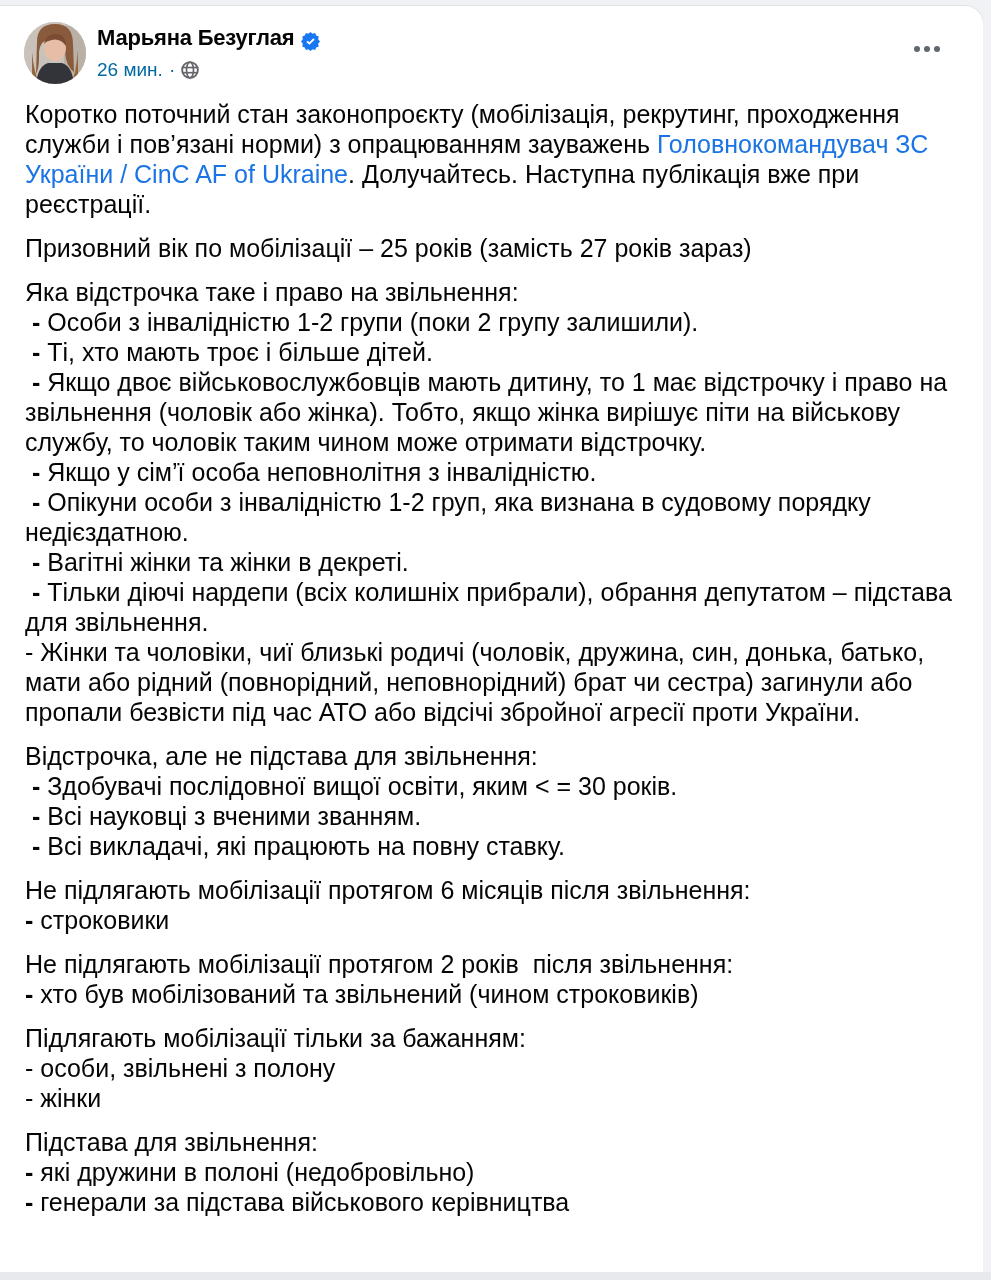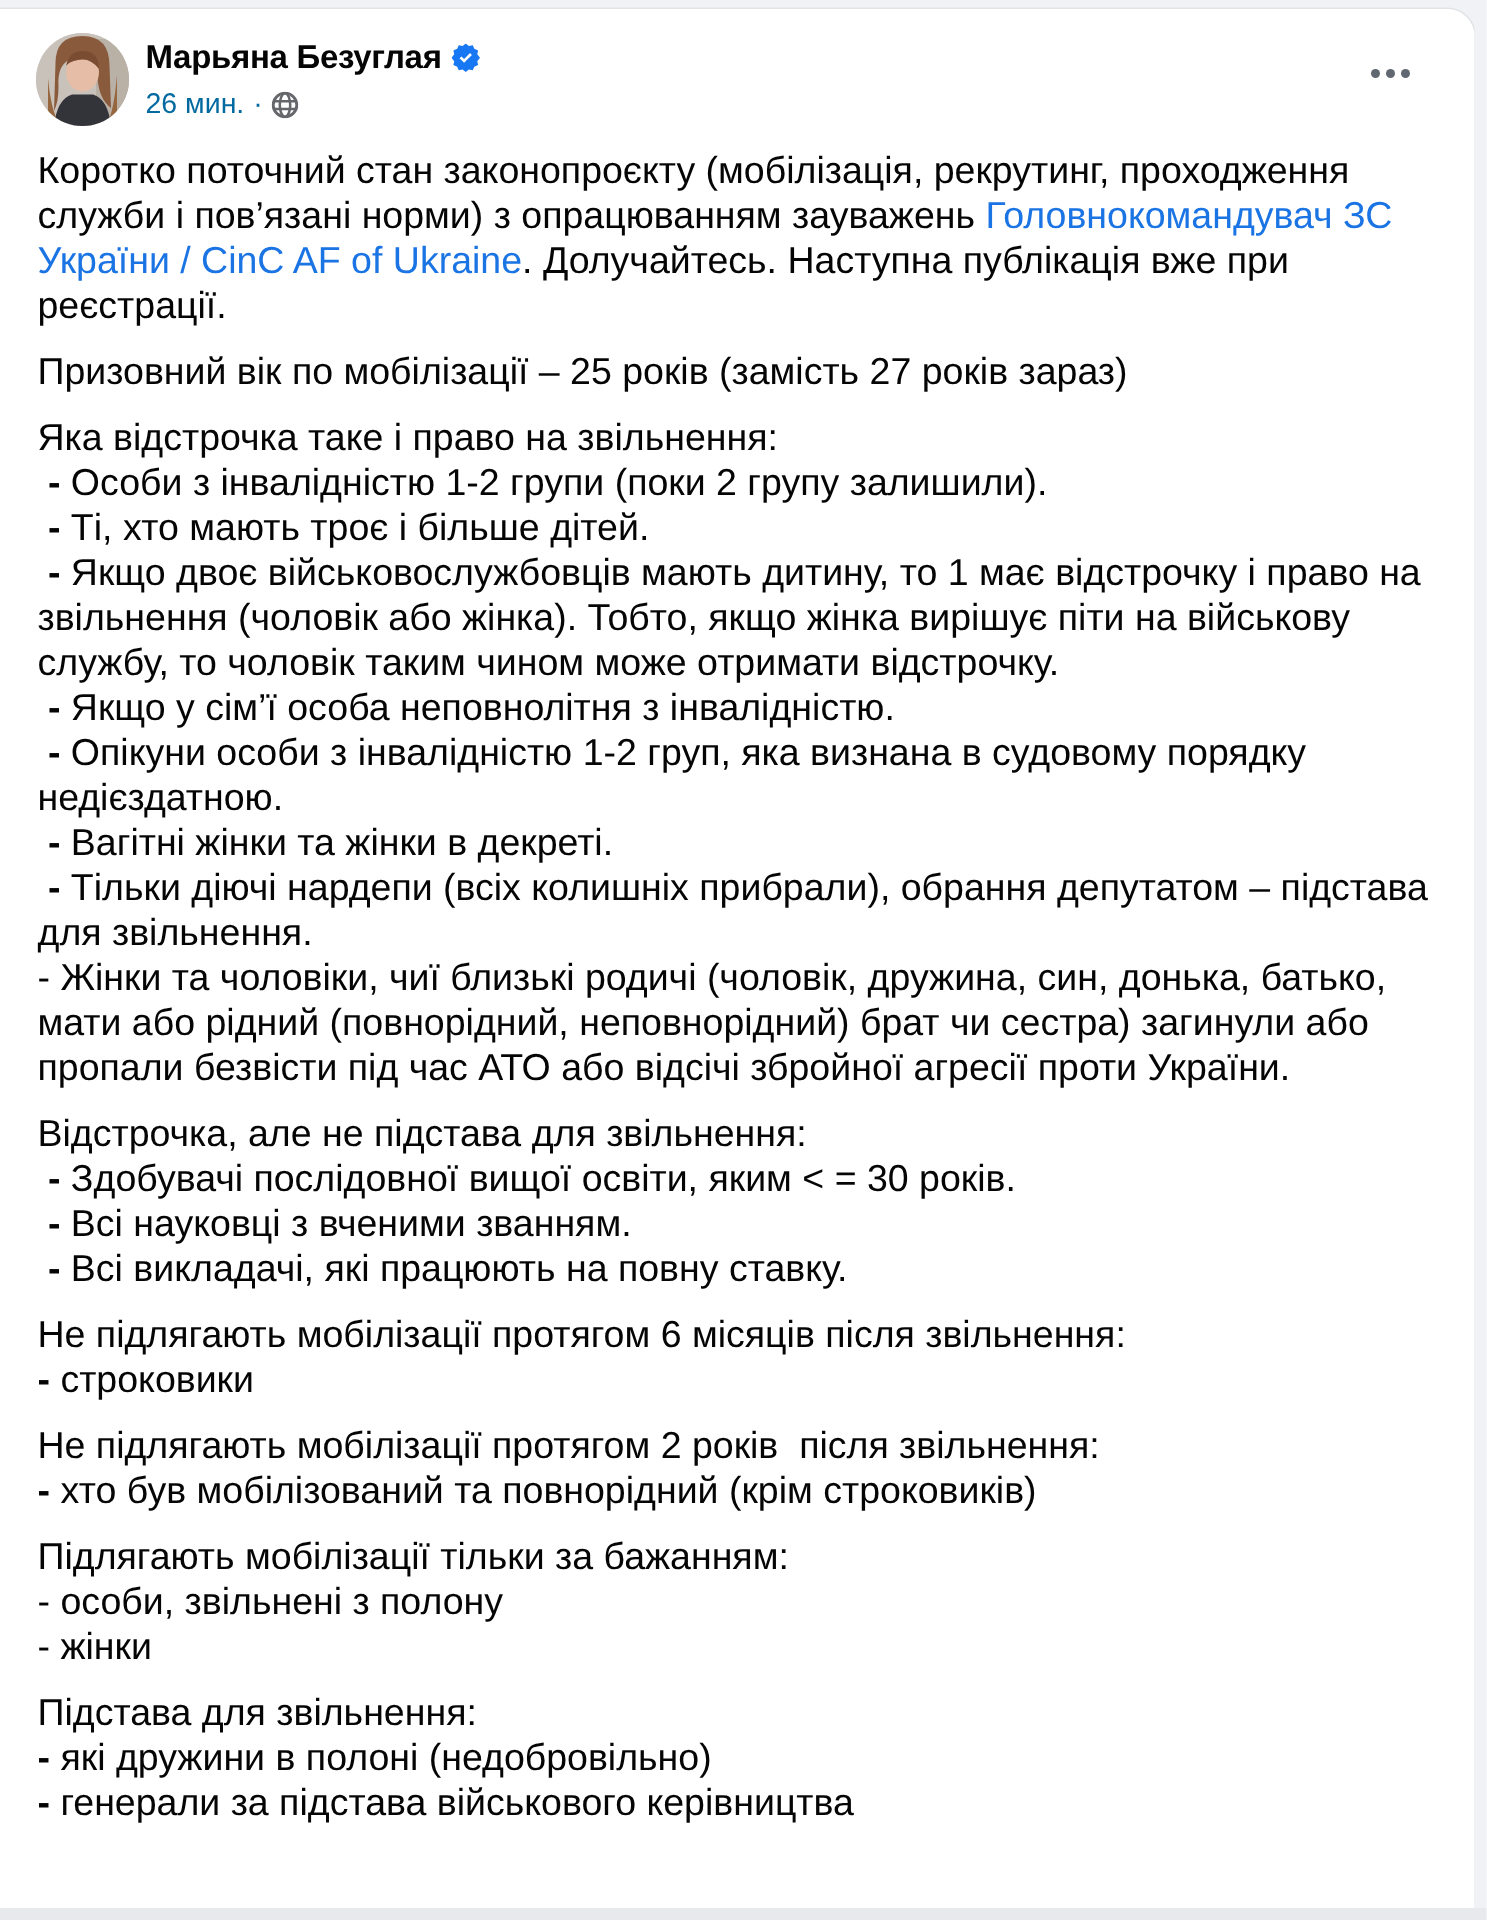--- a/index.html
+++ b/index.html
@@ -17,21 +17,21 @@
     box-shadow:0 0 0 1px rgba(0,0,0,0.06);
   }
   
   .header{position:relative;padding:16px 24px 0 24px;display:flex;align-items:flex-start;}
   .avatar{
     width:62px;height:62px;border-radius:50%;overflow:hidden;flex:0 0 auto;
     background:#cfc8c2;
   }
   .avatar svg{display:block;width:62px;height:62px;}
   .hinfo{margin-left:11px;padding-top:3px;}
-  .name-row{display:flex;align-items:center;gap:7px;}
+  .name-row{display:flex;align-items:flex-end;gap:7px;}
   .author{font-size:22px;font-weight:700;color:#050505;letter-spacing:-0.2px;}
   .badge{width:19px;height:19px;display:inline-block;}
   .meta-row{display:flex;align-items:center;gap:6px;margin-top:8px;font-size:19px;color:#0369a1;}
   .globe{width:18px;height:18px;display:inline-block;}
   .more-btn{
     position:absolute;right:34px;top:26px;width:44px;height:34px;
     display:flex;align-items:center;justify-content:center;gap:4px;
     cursor:pointer;border-radius:8px;
   }
   .more-btn i{width:6px;height:6px;border-radius:50%;background:#606770;display:block;}
@@ -124,21 +124,21 @@
         <div class="line"><span class="seg-b"> - </span><span>Здобувачі послідовної вищої освіти, яким &lt; = 30 років.</span></div>
         <div class="line"><span class="seg-b"> - </span><span>Всі науковці з вченими званням.</span></div>
         <div class="line"><span class="seg-b"> - </span><span>Всі викладачі, які працюють на повну ставку.</span></div>
       </div>
       <div class="block">
         <div class="line"><span>Не підлягають мобілізації протягом 6 місяців після звільнення:</span></div>
         <div class="line"><span class="seg-b">- </span><span>строковики</span></div>
       </div>
       <div class="block">
         <div class="line"><span>Не підлягають мобілізації протягом 2 років  після звільнення:</span></div>
-        <div class="line"><span class="seg-b">- </span><span>хто був мобілізований та повнорідний (крім строковиків)</span></div>
+        <div class="line"><span class="seg-b">- </span><span>хто був мобілізований та звільнений (чином строковиків)</span></div>
       </div>
       <div class="block">
         <div class="line"><span>Підлягають мобілізації тільки за бажанням:</span></div>
         <div class="line"><span>- особи, звільнені з полону</span></div>
         <div class="line"><span>- жінки</span></div>
       </div>
       <div class="block">
         <div class="line"><span>Підстава для звільнення:</span></div>
         <div class="line"><span class="seg-b">- </span><span>які дружини в полоні (недобровільно)</span></div>
         <div class="line"><span class="seg-b">- </span><span>генерали за підстава військового керівництва</span></div>

